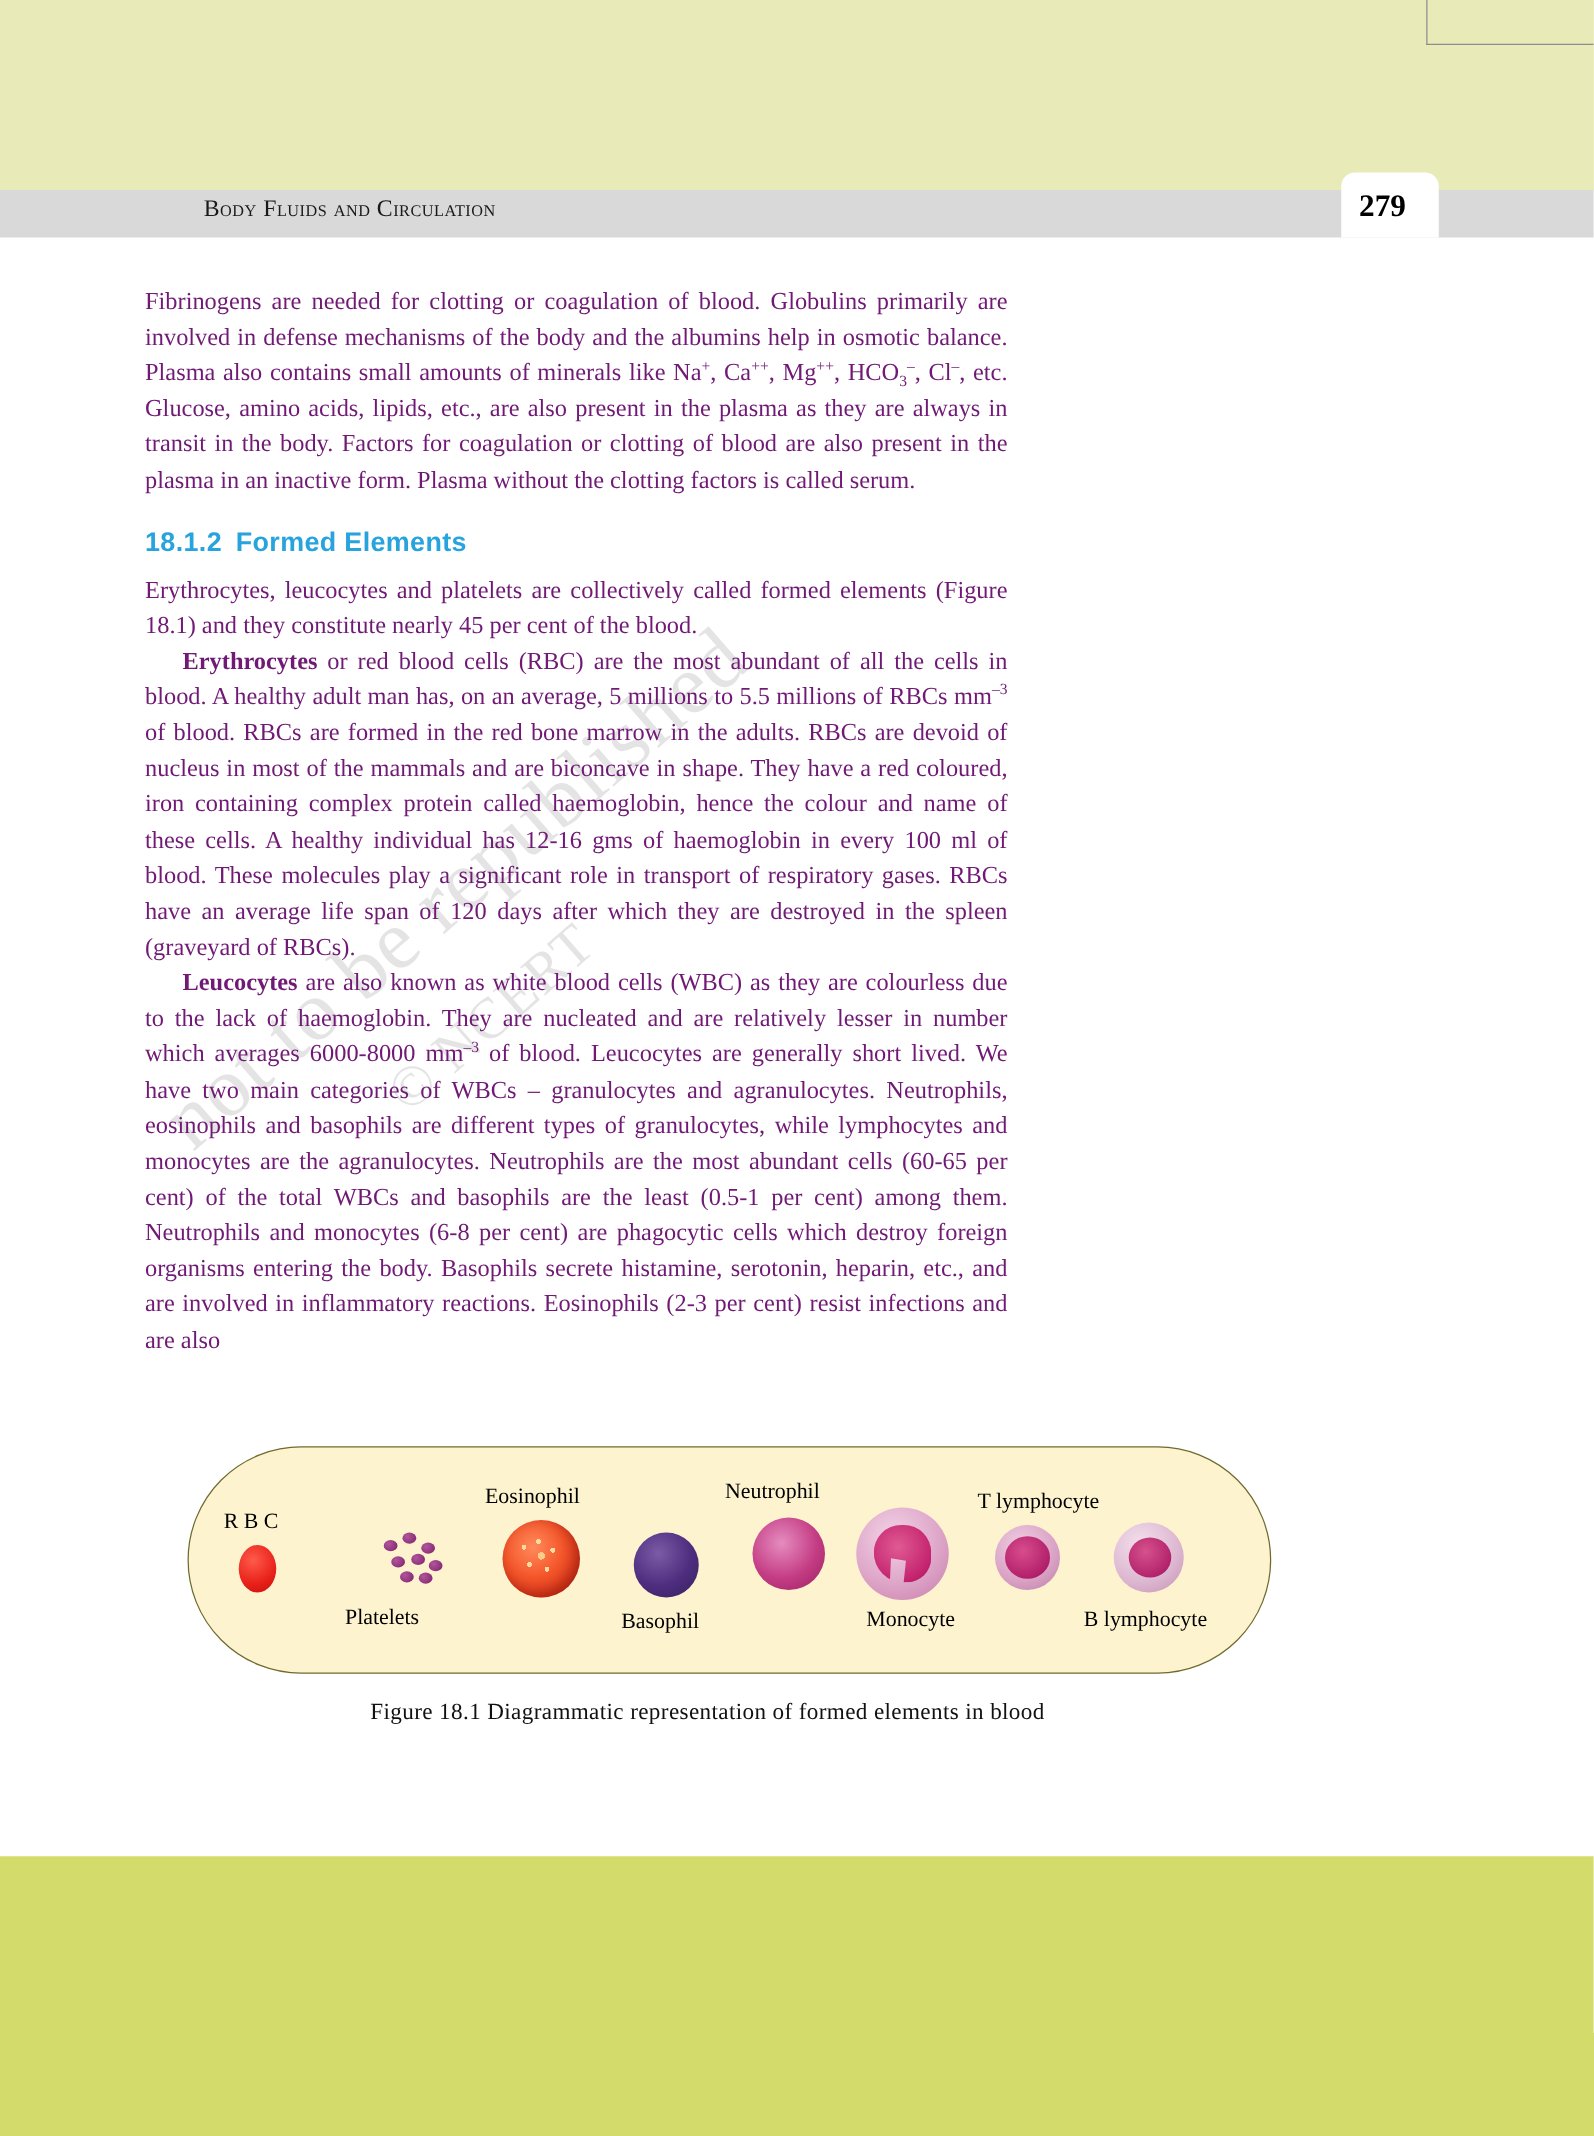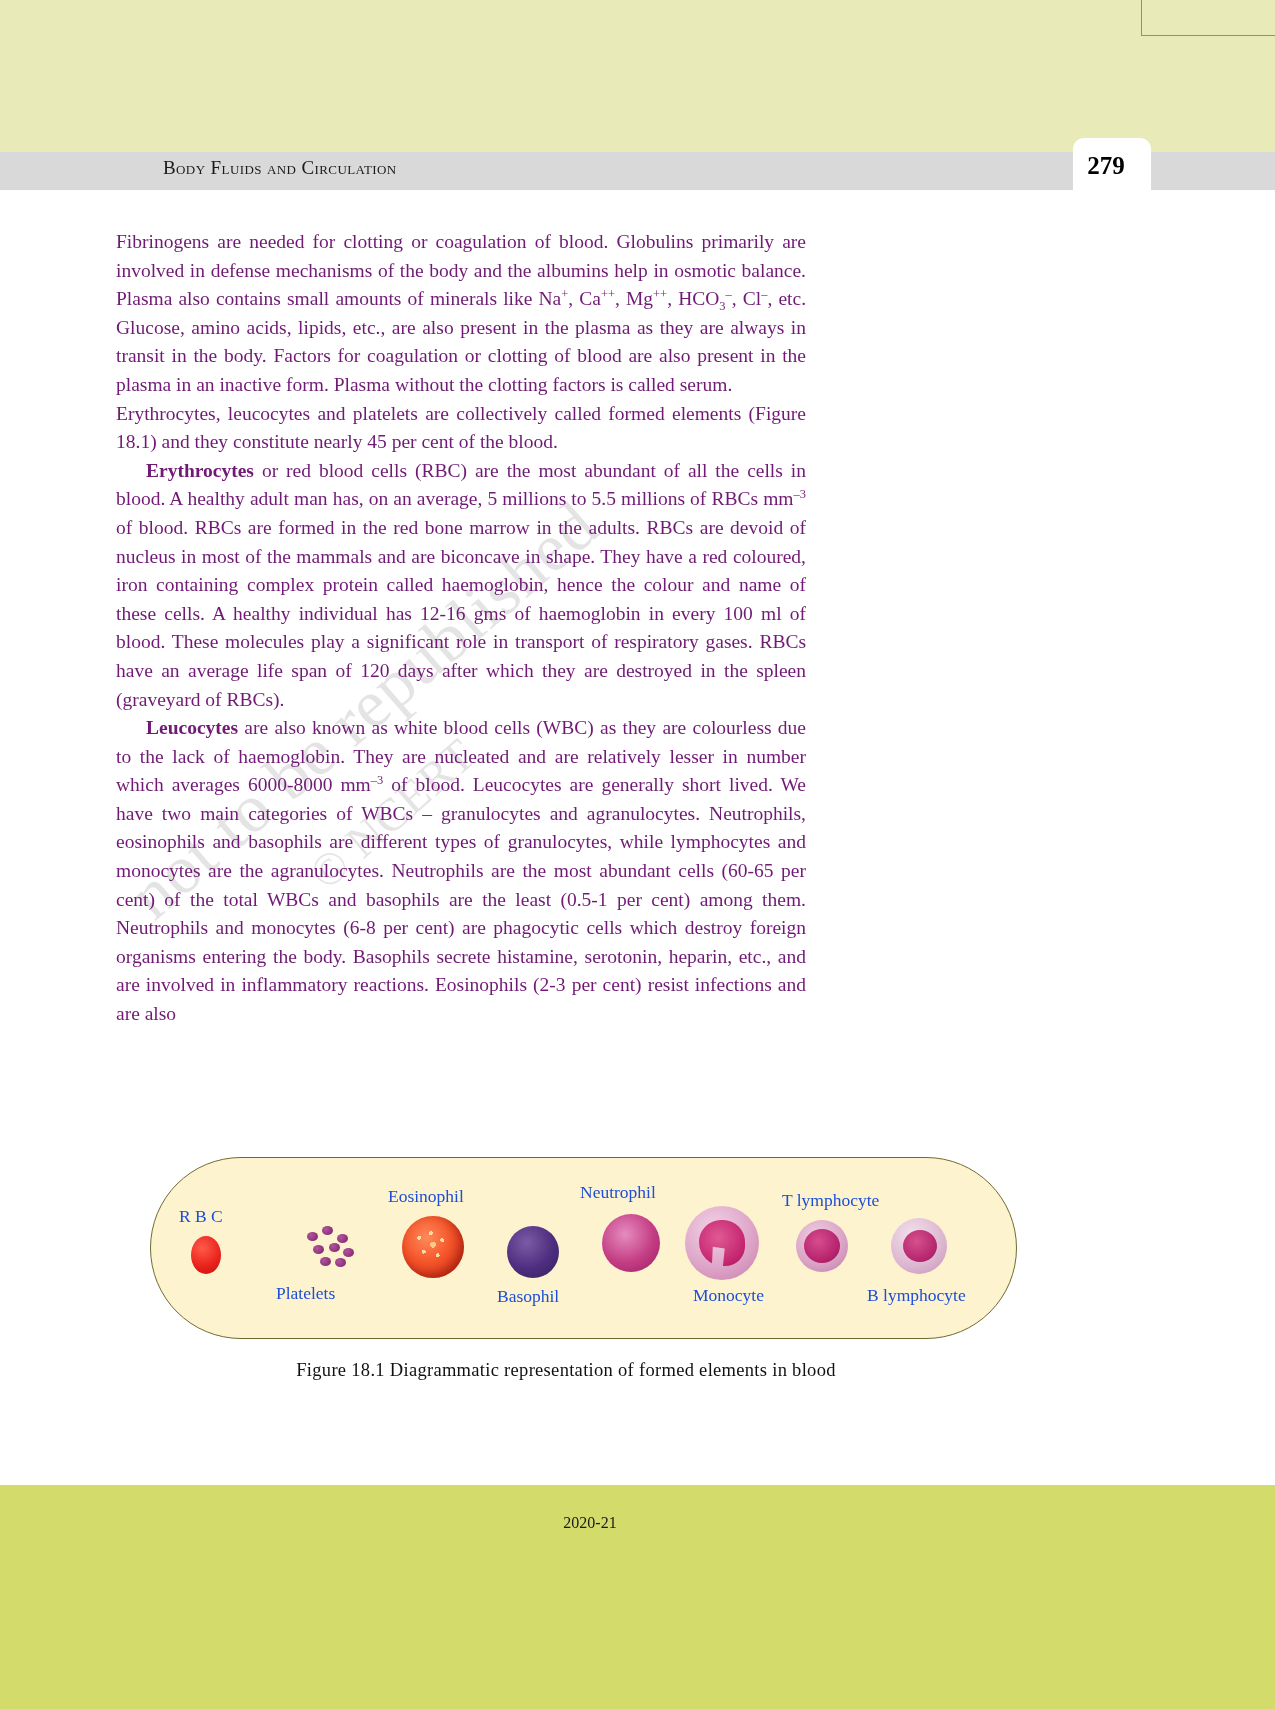--- a/index.html
+++ b/index.html
@@ -144,21 +144,21 @@
     width: 865px;
     height: 180px;
     background: #fdf3cf;
     border: 1.6px solid #6f6b2e;
     border-radius: 92px;
   }
   .cell-label {
     position: absolute;
     font-family: "Liberation Serif", serif;
     font-size: 17.5px;
-    color: #1d4ed8;
+    color: #000000;
     white-space: nowrap;
   }
   .fig-caption {
     position: absolute;
     left: 116px;
     top: 1360px;
     width: 900px;
     text-align: center;
     font-family: "Liberation Serif", serif;
     font-size: 18.5px;
@@ -268,20 +268,21 @@
 
   <div class="watermark">
     <span class="wm-line" style="left:0; top:0;">not to be republished</span>
     <span class="wm-line" style="left:150px; top:110px; font-size:46px;">© NCERT</span>
   </div>
 
   <div class="content">
 
     <p class="para"><span>Fibrinogens are needed for clotting or coagulation of blood. Globulins primarily are involved in defense mechanisms of the body and the albumins help in osmotic balance. Plasma also contains small amounts of minerals like Na</span><sup>+</sup><span>, Ca</span><sup>++</sup><span>, Mg</span><sup>++</sup><span>, HCO</span><sub>3</sub><sup>–</sup><span>, Cl</span><sup>–</sup><span>, etc. Glucose, amino acids, lipids, etc., are also present in the plasma as they are always in transit in the body. Factors for coagulation or clotting of blood are also present in the plasma in an inactive form. Plasma without the clotting factors is called serum.</span></p>
 
+    <div class="sec-head"><span class="num">18.1.2</span><span>Formed Elements</span></div>
 
     <p class="para">Erythrocytes, leucocytes and platelets are collectively called formed elements (Figure 18.1) and they constitute nearly 45 per cent of the blood.</p>
 
     <p class="para indent"><b class="term">Erythrocytes</b><span> or red blood cells (RBC) are the most abundant of all the cells in blood. A healthy adult man has, on an average, 5 millions to 5.5 millions of RBCs mm</span><sup>–3</sup><span> of blood. RBCs are formed in the red bone marrow in the adults. RBCs are devoid of nucleus in most of the mammals and are biconcave in shape. They have a red coloured, iron containing complex protein called haemoglobin, hence the colour and name of these cells. A healthy individual has 12-16 gms of haemoglobin in every 100 ml of blood. These molecules play a significant role in transport of respiratory gases. RBCs have an average life span of 120 days after which they are destroyed in the spleen (graveyard of RBCs).</span></p>
 
     <p class="para indent"><b class="term">Leucocytes</b><span> are also known as white blood cells (WBC) as they are colourless due to the lack of haemoglobin. They are nucleated and are relatively lesser in number which averages 6000-8000 mm</span><sup>–3</sup><span> of blood. Leucocytes are generally short lived. We have two main categories of WBCs – granulocytes and agranulocytes. Neutrophils, eosinophils and basophils are different types of granulocytes, while lymphocytes and monocytes are the agranulocytes. Neutrophils are the most abundant cells (60-65 per cent) of the total WBCs and basophils are the least (0.5-1 per cent) among them. Neutrophils and monocytes (6-8 per cent) are phagocytic cells which destroy foreign organisms entering the body. Basophils secrete histamine, serotonin, heparin, etc., and are involved in inflammatory reactions. Eosinophils (2-3 per cent) resist infections and are also</span></p>
 
   </div>
 
   <div class="figure-box">
@@ -325,15 +326,14 @@
     <div class="cell blymph" style="left:740px; top:60px;">
         <div class="blymph-n"></div>
       </div>
     <div class="cell-label" style="left:716px; top:127px;">B lymphocyte</div>
 
   </div>
 
   <div class="fig-caption"><b>Figure  18.1</b><span> Diagrammatic  representation  of  formed  elements  in  blood</span></div>
 
   <div class="bottom-band"></div>
-  <div class="bottom-text">2020-21</div>
 
 </div>
 
 </body></html>

